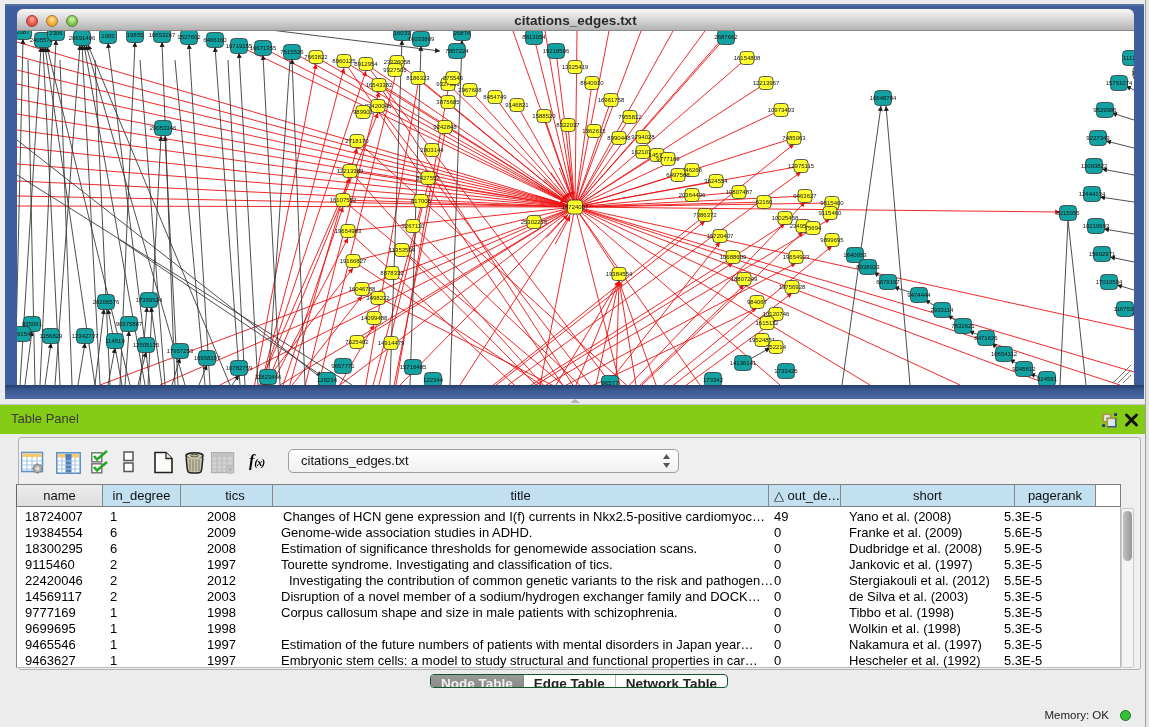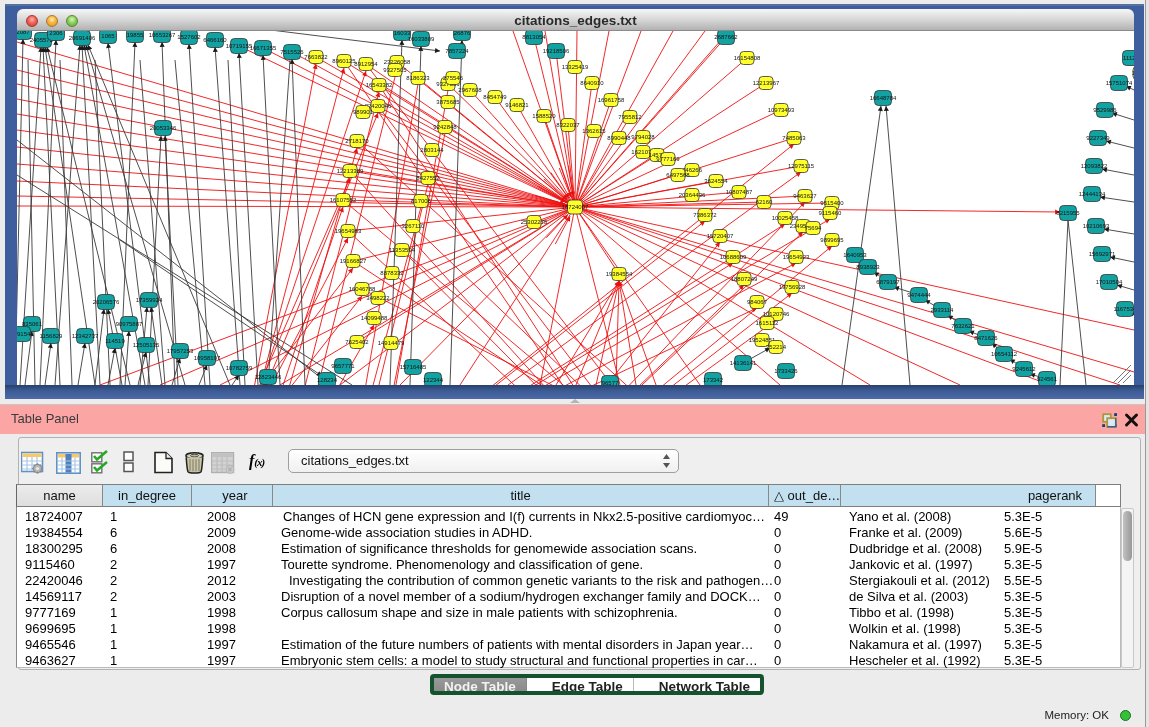--- a/index.html
+++ b/index.html
@@ -2,30 +2,30 @@
 <html><head><meta charset="utf-8"><style>
 * { margin:0; padding:0; box-sizing:border-box; }
 html,body { width:1149px; height:727px; background:#ececec; font-family:"Liberation Sans", sans-serif; overflow:hidden; position:relative; }
 .abs { position:absolute; }
 
 #frame { left:5px; top:4px; width:1139px; height:395px; background:#3e5e9e; }
 #titlebar { left:17px; top:9px; width:1117px; height:22px; background:linear-gradient(#f7f7f7,#d4d4d4 55%,#b2b2b2); border-radius:6px 6px 0 0; border-bottom:1px solid #8a8a8a; }
 #titlebar .t { position:absolute; left:0; right:0; top:4px; text-align:center; font-size:13.5px; font-weight:bold; color:#2a2a2a; }
 .light { position:absolute; top:6px; width:12px; height:12px; border-radius:50%; }
 
-#tpbar { left:0; top:404px; width:1149px; height:30px; background:#fca5a5; border-top:1px solid #c6c6c6;}
+#tpbar { left:0; top:404px; width:1149px; height:30px; background:#84cc16; border-top:1px solid #c6c6c6;}
 #tpbar .t { position:absolute; left:11px; top:6px; font-size:13px; color:#3a3a3a; }
 #inner { left:18px; top:437px; width:1123px; height:233px; background:#efefef; border:1px solid #b2b2b2; border-radius:3px; }
 #dd { left:288px; top:449px; width:391px; height:24px; background:linear-gradient(#ffffff,#f0f0f0); border:1px solid #9f9f9f; border-radius:5px; font-size:13px; color:#111; padding:3px 0 0 12px; }
 #thead { left:16px; top:484px; width:1105px; height:23px; background:#c2e0f0; border:1px solid #7e7e7e; border-left:1px solid #666;padding-left:32px; }
 #thead div { position:absolute; top:0; height:21px; font-size:13px; color:#111; text-align:center; padding-top:3px; border-right:1px solid #888; white-space:nowrap; overflow:hidden; }
 #tbody { left:16px; top:507px; width:1105px; height:161px; background:#fff; border-bottom:1px solid #bbb; border-left:1px solid #888; border-right:1px solid #bbb;}
 .row { position:absolute; left:0; width:1149px; height:16px; font-size:13px; color:#000; }
 .row span { position:absolute; top:1px; white-space:nowrap; }
-#tabs { left:430px; top:674px; height:21px; border:4px solid #14532d; border-radius:4px; overflow:hidden; display:flex; background:#fff;gap:15px; }
+#tabs { left:430px; top:674px; height:14px; border:1px solid #14532d; border-radius:4px; overflow:hidden; display:flex; background:#fff; }
 #tabs div { font-size:13.5px; font-weight:bold; padding:1px 10px 0 10px; color:#222; border-right:1px solid #bbb; }
 #tabs div.sel { background:linear-gradient(#9a9a9a,#8a8a8a); color:#f2f2f2; border-right:1px solid #888; }
 #mem { right:40px; top:709px; font-size:11.5px; color:#222; }
 .ticon { position:absolute; top:450px; }
 </style></head><body>
 <div class="abs" id="frame"></div>
 <div class="abs" style="left:5px;top:385px;width:1139px;height:14px;background:linear-gradient(#27406b,#3c5a94 40%,#4c6aa6);"></div>
 <div class="abs" style="left:5px;top:4px;width:1139px;height:2px;background:#54719f;"></div>
 <div class="abs" id="titlebar">
     <span class="t">citations_edges.txt</span>
@@ -538,24 +538,25 @@
     </svg></span>
 <span class="ticon" style="left:249px;top:452px;font-size:16px;font-style:italic;font-weight:bold;font-family:'Liberation Serif',serif">f<span style="font-size:11px;letter-spacing:-1px">(x)</span></span>
 <div class="abs" id="dd">citations_edges.txt
 <svg style="position:absolute;right:7px;top:4px" width="9" height="14" viewBox="0 0 9 14">
       <path d="M4.5 0L8 5H1z" fill="#555"></path>
       <path d="M4.5 14L8 9H1z" fill="#555"></path>
     </svg>
 </div>
 <div class="abs" id="thead">
 <div style="left:0;width:86px;background:linear-gradient(#ececec,#dedede);">name</div>
-<div style="left:86px;width:89px">in_degree</div>
-<div style="left:181px;width:75px">year</div>
+<div style="left:86px;width:78px">in_degree</div>
+<div style="left:181px;width:75px">tics</div>
 <div style="left:256px;width:496px">title</div>
 <div style="left:752px;width:72px;text-align:left;padding-left:5px">△ out_de…</div>
+<div style="left:824px;width:174px">short</div>
 <div style="left:998px;width:81px">pagerank</div>
 <div style="left:1079px;width:24px;background:#fff;border-right:none"></div>
 </div>
 <div class="abs" id="tbody"></div>
 <div class="row" style="top:508px">
 <span style="left:25px">18724007</span>
     <span style="left:110px">1</span>
     <span style="left:207px">2008</span>
 <span style="left:283px">Changes of HCN gene expression and I(f) currents in Nkx2.5-positive cardiomyoc…</span>
     <span style="left:774px">49</span>
@@ -577,21 +578,21 @@
     <span style="left:207px">2008</span>
 <span style="left:281px">Estimation of significance thresholds for genomewide association scans.</span>
     <span style="left:774px">0</span>
 <span style="left:849px">Dudbridge et al. (2008)</span>
     <span style="left:1004px">5.9E-5</span>
   </div>
 <div class="row" style="top:556px">
 <span style="left:25px">9115460</span>
     <span style="left:110px">2</span>
     <span style="left:207px">1997</span>
-<span style="left:281px">Tourette syndrome. Phenomenology and classification of gene.</span>
+<span style="left:281px">Tourette syndrome. Investigating and classification of tics.</span>
     <span style="left:774px">0</span>
 <span style="left:849px">Jankovic et al. (1997)</span>
     <span style="left:1004px">5.3E-5</span>
   </div>
 <div class="row" style="top:572px">
 <span style="left:25px">22420046</span>
     <span style="left:110px">2</span>
     <span style="left:207px">2012</span>
 <span style="left:289px">Investigating the contribution of common genetic variants to the risk and pathogen…</span>
     <span style="left:774px">0</span>

